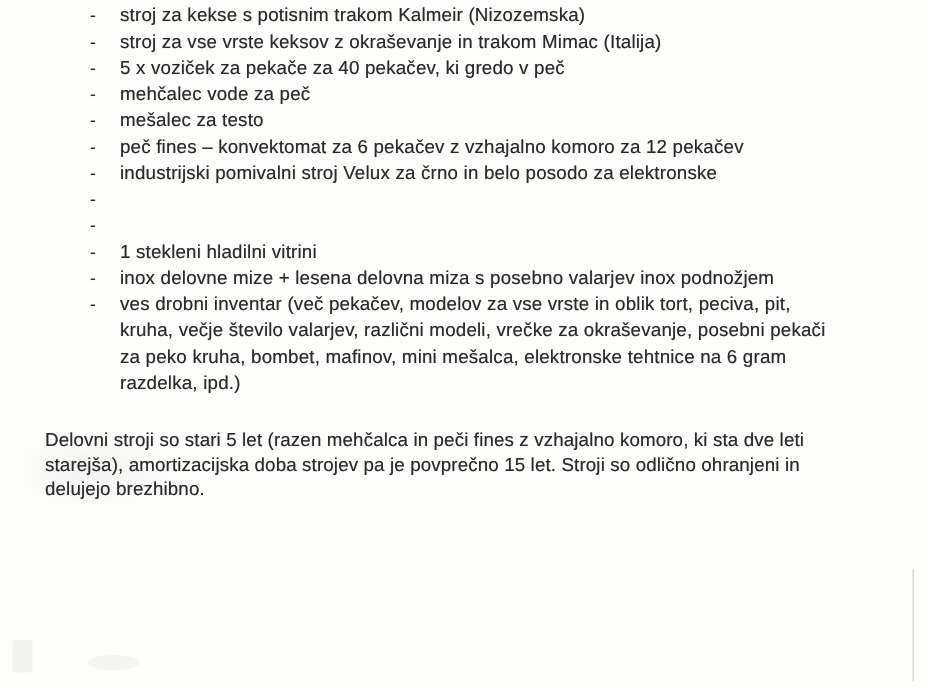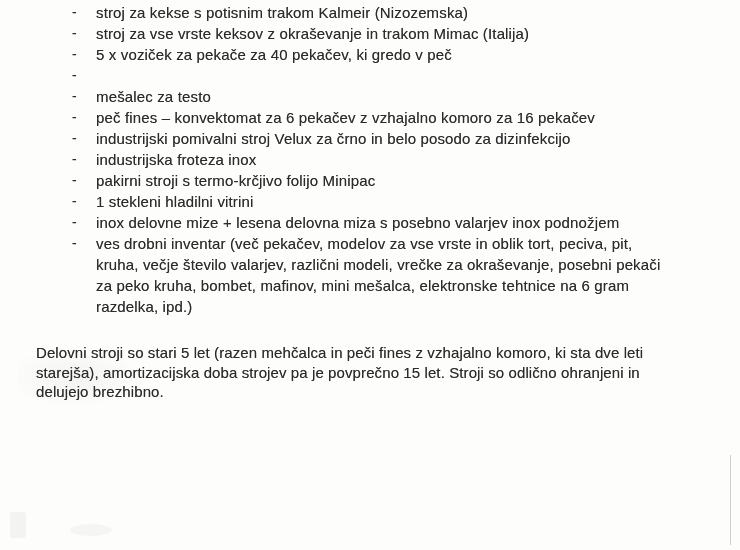--- a/index.html
+++ b/index.html
@@ -94,40 +94,39 @@
       <li>
         <span class="dash">-</span>
         <span class="item-text">stroj za vse vrste keksov z okraševanje in trakom Mimac (Italija)</span>
       </li>
       <li>
         <span class="dash">-</span>
         <span class="item-text">5 x voziček za pekače za 40 pekačev, ki gredo v peč</span>
       </li>
       <li>
         <span class="dash">-</span>
+        <span class="item-text">mehčalec vode za peč</span>
       </li>
       <li>
         <span class="dash">-</span>
         <span class="item-text">mešalec za testo</span>
       </li>
       <li>
         <span class="dash">-</span>
-        <span class="item-text">peč fines – konvektomat za 6 pekačev z vzhajalno komoro za 16 pekačev</span>
+        <span class="item-text">peč fines – konvektomat za 6 pekačev z vzhajalno komoro za 12 pekačev</span>
       </li>
       <li>
         <span class="dash">-</span>
-        <span class="item-text">industrijski pomivalni stroj Velux za črno in belo posodo za dizinfekcijo</span>
+        <span class="item-text">industrijski pomivalni stroj Velux za črno in belo posodo za elektronske</span>
       </li>
       <li>
         <span class="dash">-</span>
-        <span class="item-text">industrijska froteza inox</span>
       </li>
       <li>
         <span class="dash">-</span>
-        <span class="item-text">pakirni stroji s termo-krčjivo folijo Minipac</span>
       </li>
       <li>
         <span class="dash">-</span>
         <span class="item-text">1 stekleni hladilni vitrini</span>
       </li>
       <li>
         <span class="dash">-</span>
         <span class="item-text">inox delovne mize + lesena delovna miza s posebno valarjev inox podnožjem</span>
       </li>
       <li>

